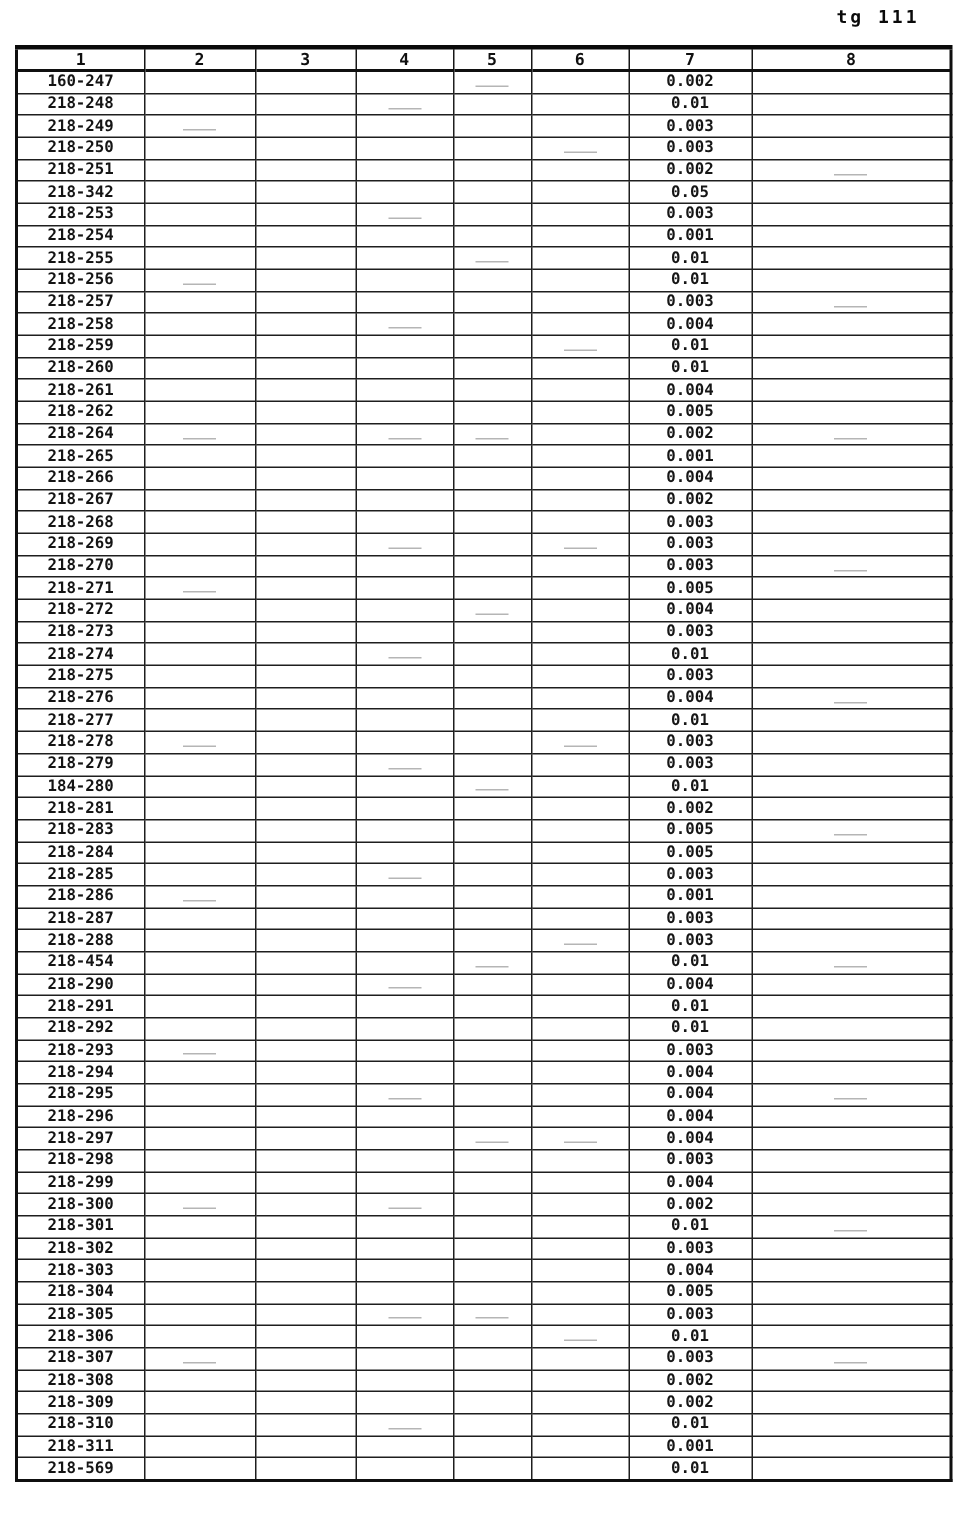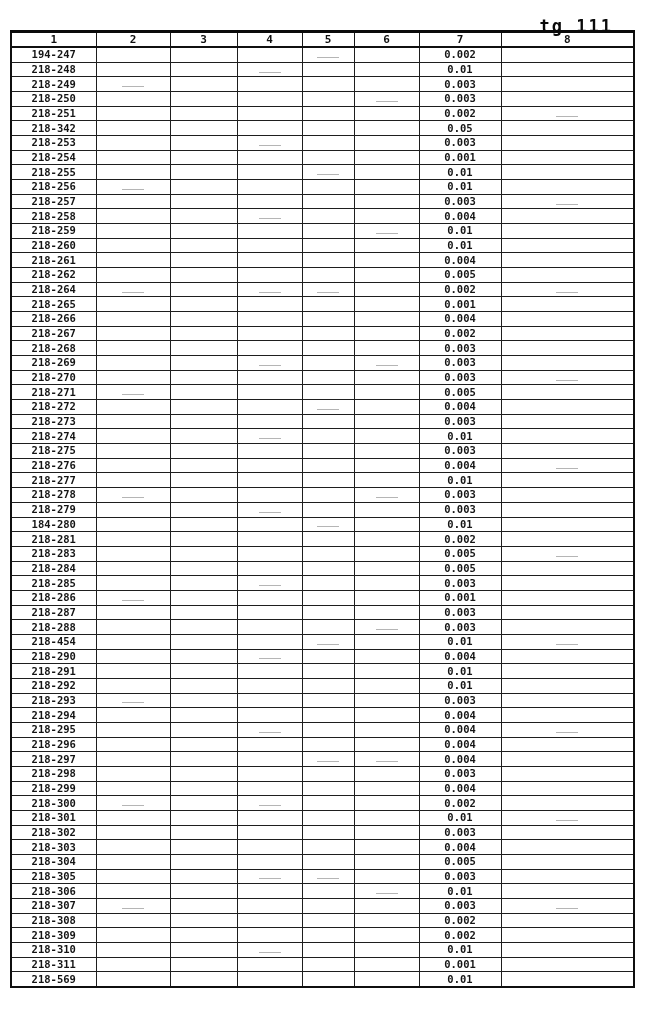--- a/index.html
+++ b/index.html
@@ -9,23 +9,23 @@
   }
   body {
     width: 645px;
     height: 1020px;
     position: relative;
     font-family: "DejaVu Sans Mono", monospace;
     color: #121212;
   }
   .corner-label {
     position: absolute;
-    top: 16px;
+    top: 4px;
     right: 32px;
-    font-size: 17px;
+    font-size: 12px;
     font-weight: bold;
     letter-spacing: 2px;
     color: #0a0a0a;
   }
   table.scan-table {
     position: absolute;
     left: 10px;
     top: 30px;
     width: 623px;
     border-collapse: collapse;
@@ -101,21 +101,21 @@
         <th>3</th>
         <th>4</th>
         <th>5</th>
         <th>6</th>
         <th>7</th>
         <th>8</th>
       </tr>
   </thead>
   <tbody>
       <tr>
-        <td class="id-cell">194-247</td>
+        <td class="id-cell">160-247</td>
         <td></td>
         <td></td>
         <td></td>
         <td></td>
         <td></td>
         <td class="value-cell">0.002</td>
         <td></td>
       </tr>
       <tr>
         <td class="id-cell">218-248</td>

